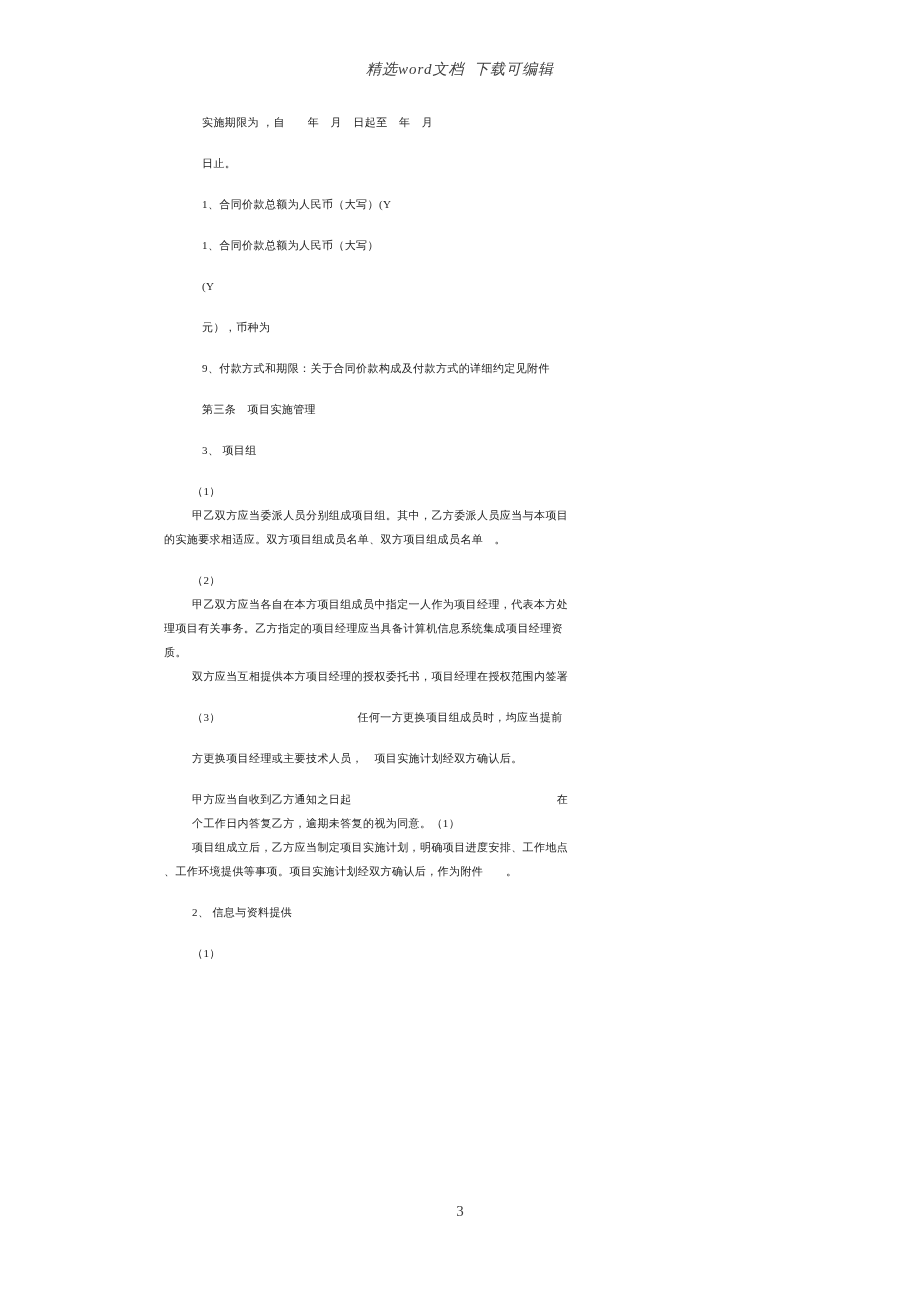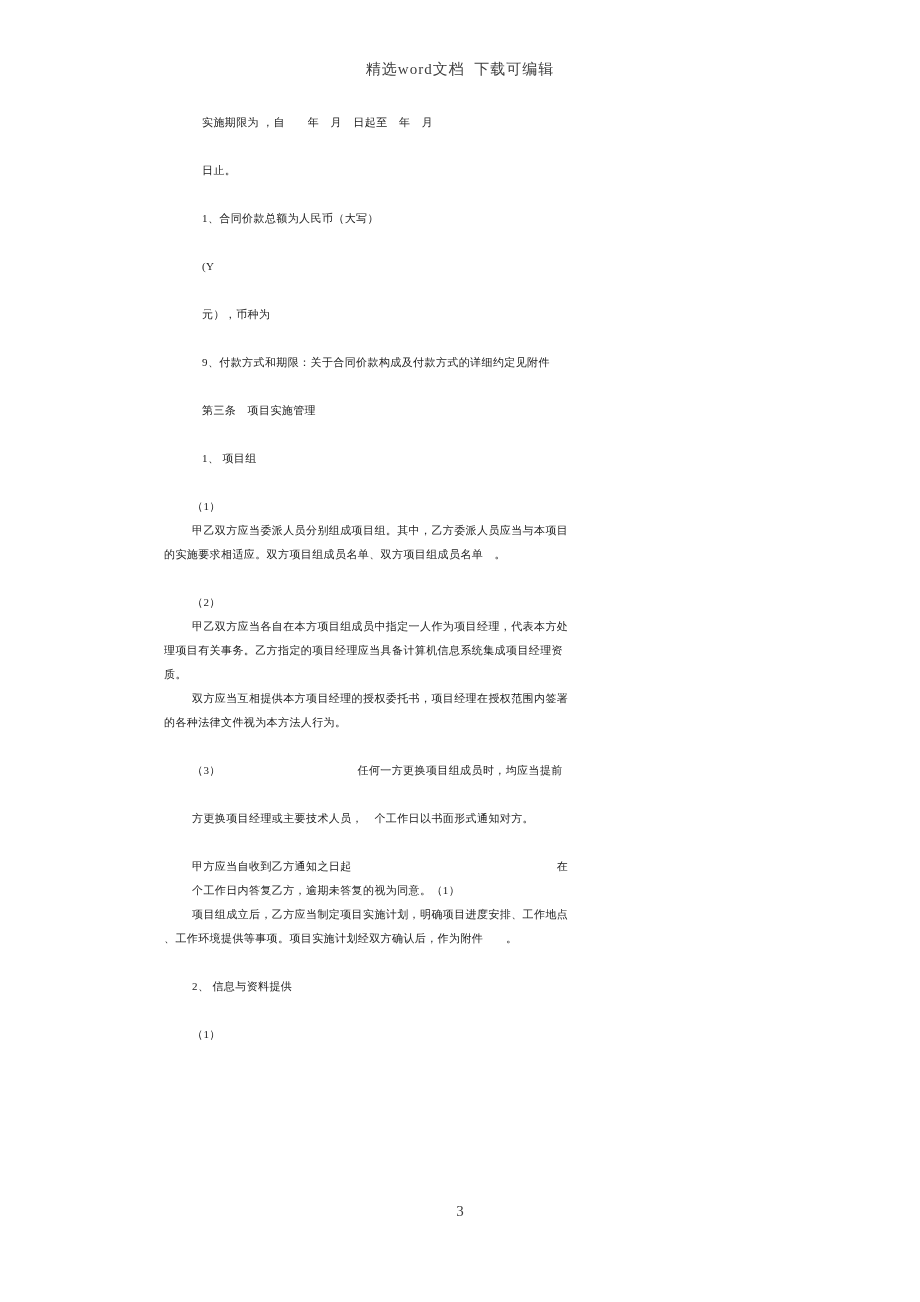--- a/index.html
+++ b/index.html
@@ -11,34 +11,35 @@
     overflow:hidden;
   }
   .header {
     position:absolute; top:60px; left:0;
     width:100%;
     text-align:center;
     font-size:15px;
     color:#3d3d3d;
     letter-spacing:1px;
     white-space:pre;
+    font-style:italic;
   }
   .content {
     position:absolute;
     left:164px; top:110px;
     width:605px;
   }
   .line {
     font-size:11px;
     line-height:24px;
     color:#212121;
     letter-spacing:0.4px;
     white-space:pre;
   }
-  .line.sp { margin-top:24px; }
+  .line.sp { margin-top:17px; }
   .line.ind-a { padding-left:38px; }
   .line.ind-b { padding-left:28px; }
   .line.ind-0 { padding-left:0; }
   .footer {
     position:absolute; top:1203px; left:0;
     width:100%;
     text-align:center;
     font-size:15px;
     color:#3f3f3f;
   }
@@ -46,37 +47,37 @@
 </head>
 <body>
 
 <div class="page">
   <div class="header">精选word文档  下载可编辑</div>
 
   <div class="content">
 
   <div class="line ind-a">实施期限为 ，自　　年　月　日起至　年　月</div>
       <div class="line ind-a sp">日止。</div>
+      <div class="line ind-a sp">1、合同价款总额为人民币（大写）(Y</div>
       <div class="line ind-a sp">1、合同价款总额为人民币（大写）</div>
       <div class="line ind-a sp">(Y</div>
       <div class="line ind-a sp">元），币种为</div>
       <div class="line ind-a sp">9、付款方式和期限：关于合同价款构成及付款方式的详细约定见附件</div>
       <div class="line ind-a sp">第三条　项目实施管理</div>
-      <div class="line ind-a sp">1、 项目组</div>
+      <div class="line ind-a sp">3、 项目组</div>
       <div class="line ind-b sp">（1）</div>
       <div class="line ind-b">甲乙双方应当委派人员分别组成项目组。其中，乙方委派人员应当与本项目</div>
       <div class="line ind-0">的实施要求相适应。双方项目组成员名单、双方项目组成员名单　。</div>
       <div class="line ind-b sp">（2）</div>
       <div class="line ind-b">甲乙双方应当各自在本方项目组成员中指定一人作为项目经理，代表本方处</div>
       <div class="line ind-0">理项目有关事务。乙方指定的项目经理应当具备计算机信息系统集成项目经理资</div>
       <div class="line ind-0">质。</div>
       <div class="line ind-b">双方应当互相提供本方项目经理的授权委托书，项目经理在授权范围内签署</div>
-      <div class="line ind-0">的各种法律文件视为本方法人行为。</div>
       <div class="line ind-b sp">（3）　　　　　　　　　　　　任何一方更换项目组成员时，均应当提前</div>
-      <div class="line ind-b sp">方更换项目经理或主要技术人员，　个工作日以书面形式通知对方。</div>
+      <div class="line ind-b sp">方更换项目经理或主要技术人员，　项目实施计划经双方确认后。</div>
       <div class="line ind-b sp">甲方应当自收到乙方通知之日起　　　　　　　　　　　　　　　　　　在</div>
       <div class="line ind-b">个工作日内答复乙方，逾期未答复的视为同意。（1）</div>
       <div class="line ind-b">项目组成立后，乙方应当制定项目实施计划，明确项目进度安排、工作地点</div>
       <div class="line ind-0">、工作环境提供等事项。项目实施计划经双方确认后，作为附件　　。</div>
       <div class="line ind-b sp">2、 信息与资料提供</div>
       <div class="line ind-b sp">（1）</div>
     </div>
 
   <div class="footer">3</div>
 </div>

